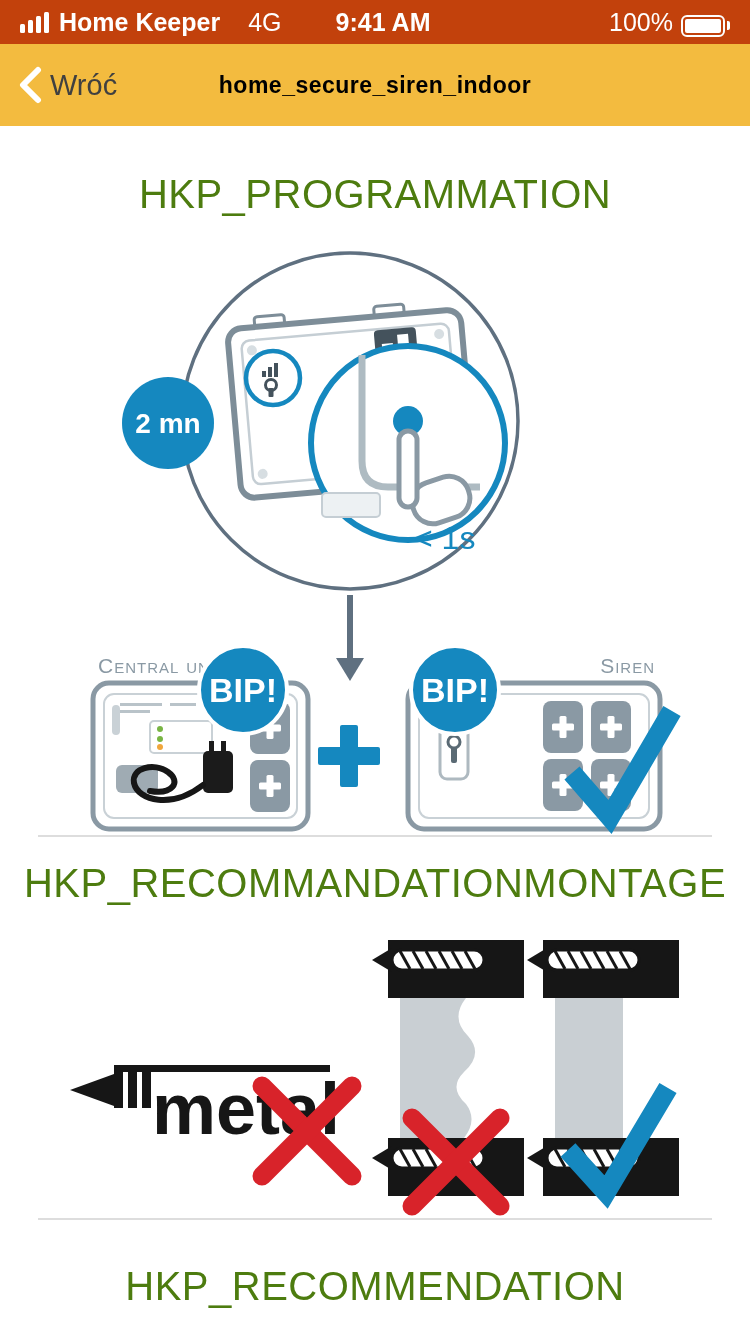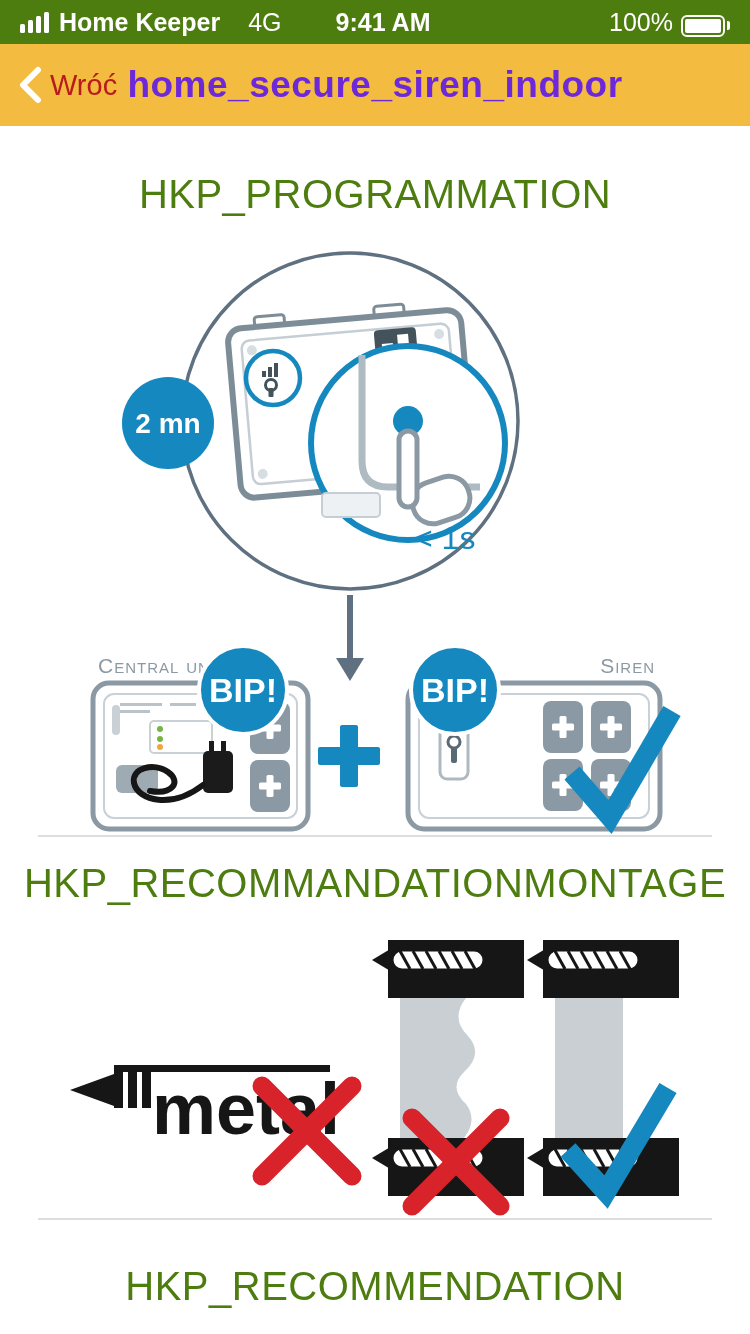--- a/index.html
+++ b/index.html
@@ -2,21 +2,21 @@
 <html><head>
 <meta charset="utf-8">
 <style>
   * { margin:0; padding:0; box-sizing:border-box; }
   html,body { background:#ffffff; }
   body { font-family:"Liberation Sans", sans-serif; }
   .phone { width:750px; height:1334px; margin:0 auto; background:#ffffff; overflow:hidden; position:relative; }
 
   
   .status-bar {
-    height:44px; background:#4d7c0f; color:#ffffff;
+    height:44px; background:#c2410c; color:#ffffff;
     display:flex; align-items:center; justify-content:space-between;
     padding:0 20px; font-size:25px; position:relative;
   }
   .sb-left { display:flex; align-items:center; gap:10px; font-weight:bold; }
   .sb-left .network { font-weight:normal; margin-left:18px; }
   .signal { display:inline-flex; align-items:flex-end; gap:3px; height:22px; }
   .signal i { width:5px; background:#fff; border-radius:1.5px; display:block; }
   .sb-center { position:absolute; left:0; right:0; text-align:center; font-weight:bold; pointer-events:none;padding-left:16px; }
   .sb-right { display:flex; align-items:flex-end; gap:8px; z-index:1; }
   .battery { display:inline-flex; align-items:center; }
@@ -24,24 +24,24 @@
   .battery-fill { flex:1; background:#fff; border-radius:2px; }
   .battery-nub { width:3px; height:9px; background:#fff; border-radius:0 2px 2px 0; margin-left:2px; }
 
   
   .nav-bar {
     height:82px; background:#F3BB3F; display:flex; align-items:center;
     position:relative; color:#fff;
   }
   .back-button {
     position:absolute; left:18px; display:flex; align-items:center; gap:8px;
-    font-size:29px; color:#b91c1c; cursor:pointer;
+    font-size:29px; color:#404040; cursor:pointer;
   }
   .nav-title {
-    width:100%; text-align:center; font-size:37px; font-weight:bold; color:#6d28d9;
+    width:100%; text-align:center; font-size:23px; font-weight:bold; color:#000000;
     letter-spacing:0.5px;
   }
 
   
   .content { background:#fff; }
   .section-title {
     text-align:center; font-size:40px; font-weight:400; color:#4d7c0f;
     letter-spacing:0.5px;
   }
   .title-programmation { padding-top:46px; }

